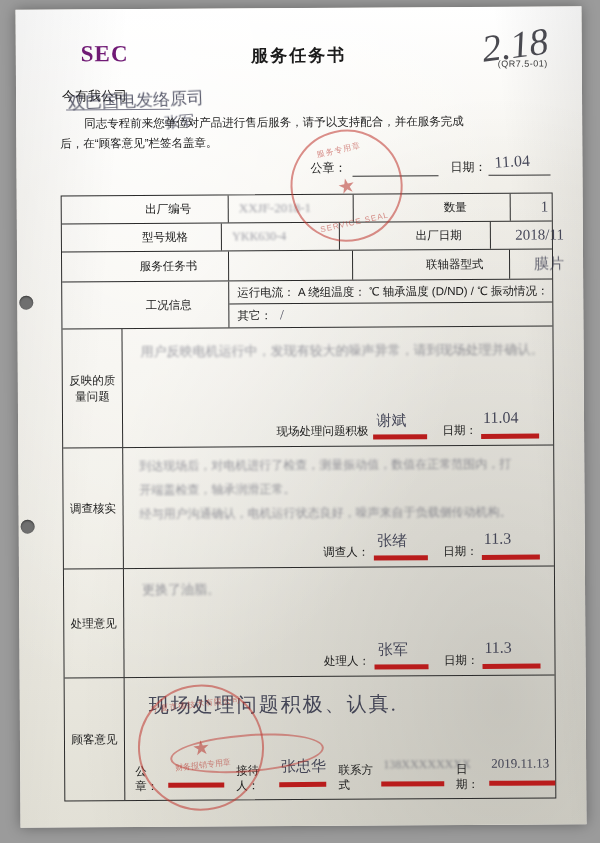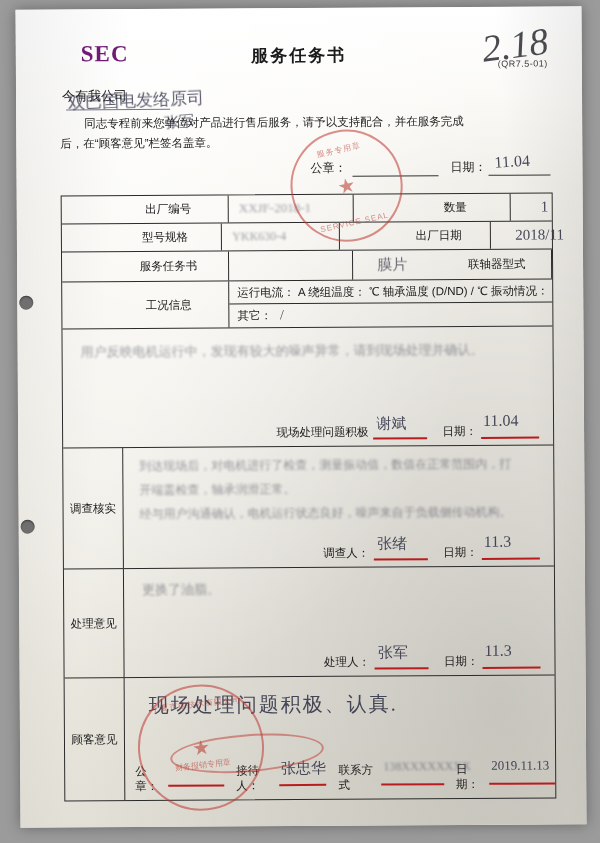--- a/index.html
+++ b/index.html
@@ -349,21 +349,21 @@
     bottom: 4px;
     right: 6px;
     font-size: 11.5px;
     color: #1b1b1b;
     display: flex;
     align-items: center;
     gap: 4px;
   }
   .ul {
     display: inline-block;
-    border-bottom: 2px solid #b91c1c;
+    border-bottom: 5px solid #b91c1c;
     height: 13px;
   }
 </style>
 </head>
 <body>
 
 <div class="page">
   <div class="sheet">
     <div class="content">
 
@@ -420,38 +420,39 @@
           </div>
           <div class="cell lbl c-lab2 vline">出厂日期</div>
           <div class="cell c-val2">
             <span class="hw sharp" style="position:relative;left:18px;font-size:15px;">2018/11</span>
           </div>
         </div>
 
         <div class="row">
           <div class="cell lbl c-lab1 vline">服务任务书</div>
           <div class="cell c-val1 vline"></div>
+          <div class="cell lbl c-lab2 vline">联轴器型式</div>
           <div class="cell c-val2">
             <span class="hw" style="position:relative;left:18px;font-size:15px;">膜片</span>
           </div>
-          <div class="cell lbl c-lab2 vline">联轴器型式</div>
         </div>
 
         <div class="row" style="min-height:46px;">
           <div class="cell lbl c-lab1 vline">工况信息</div>
           <div class="sub-split">
             <div class="sub-row top">运行电流：          A  绕组温度：          ℃  轴承温度 (D/ND)          /          ℃  振动情况：</div>
             <div class="sub-row">
               <span>其它：</span>
               <span class="hw sharp" style="position:relative;left:8px;font-size:14px;">/</span>
             </div>
           </div>
         </div>
 
         <div class="row" style="min-height:118px;">
+          <div class="cell tall-lbl vline">反映的质量问题</div>
           <div class="big-area">
             <span class="hw faint" style="left:18px;top:14px;font-size:13px;">用户反映电机运行中，发现有较大的噪声异常，请到现场处理并确认。</span>
             <div class="signline" style="right:14px;bottom:6px;">
               <span>现场处理问题积极</span>
               <span class="ul" style="width:54px;position:relative;">
                 <span class="hw sharp" style="left:4px;top:-10px;font-size:15px;">谢斌</span>
               </span>
               <span style="margin-left:12px;">日期：</span>
               <span class="ul" style="width:58px;position:relative;">
                 <span class="hw sharp" style="left:2px;top:-12px;font-size:16px;">11.04</span>

